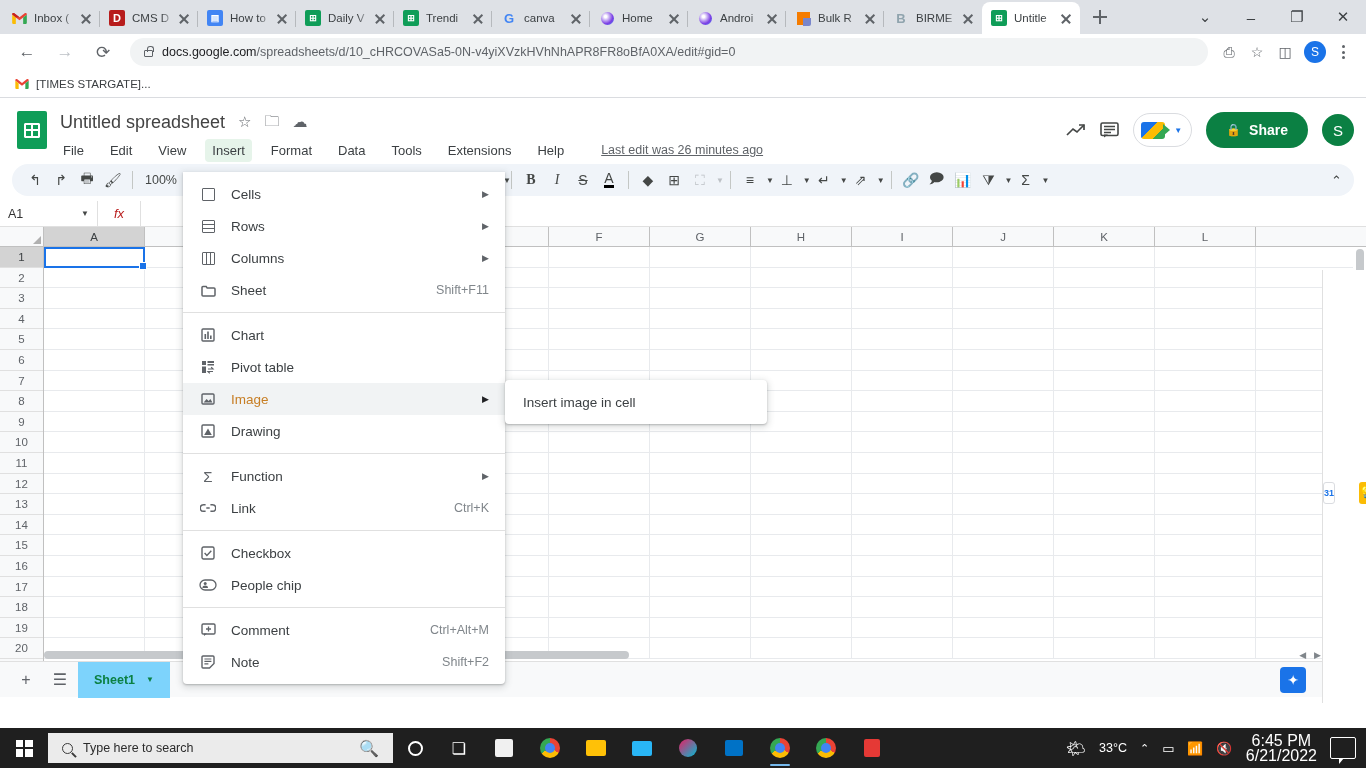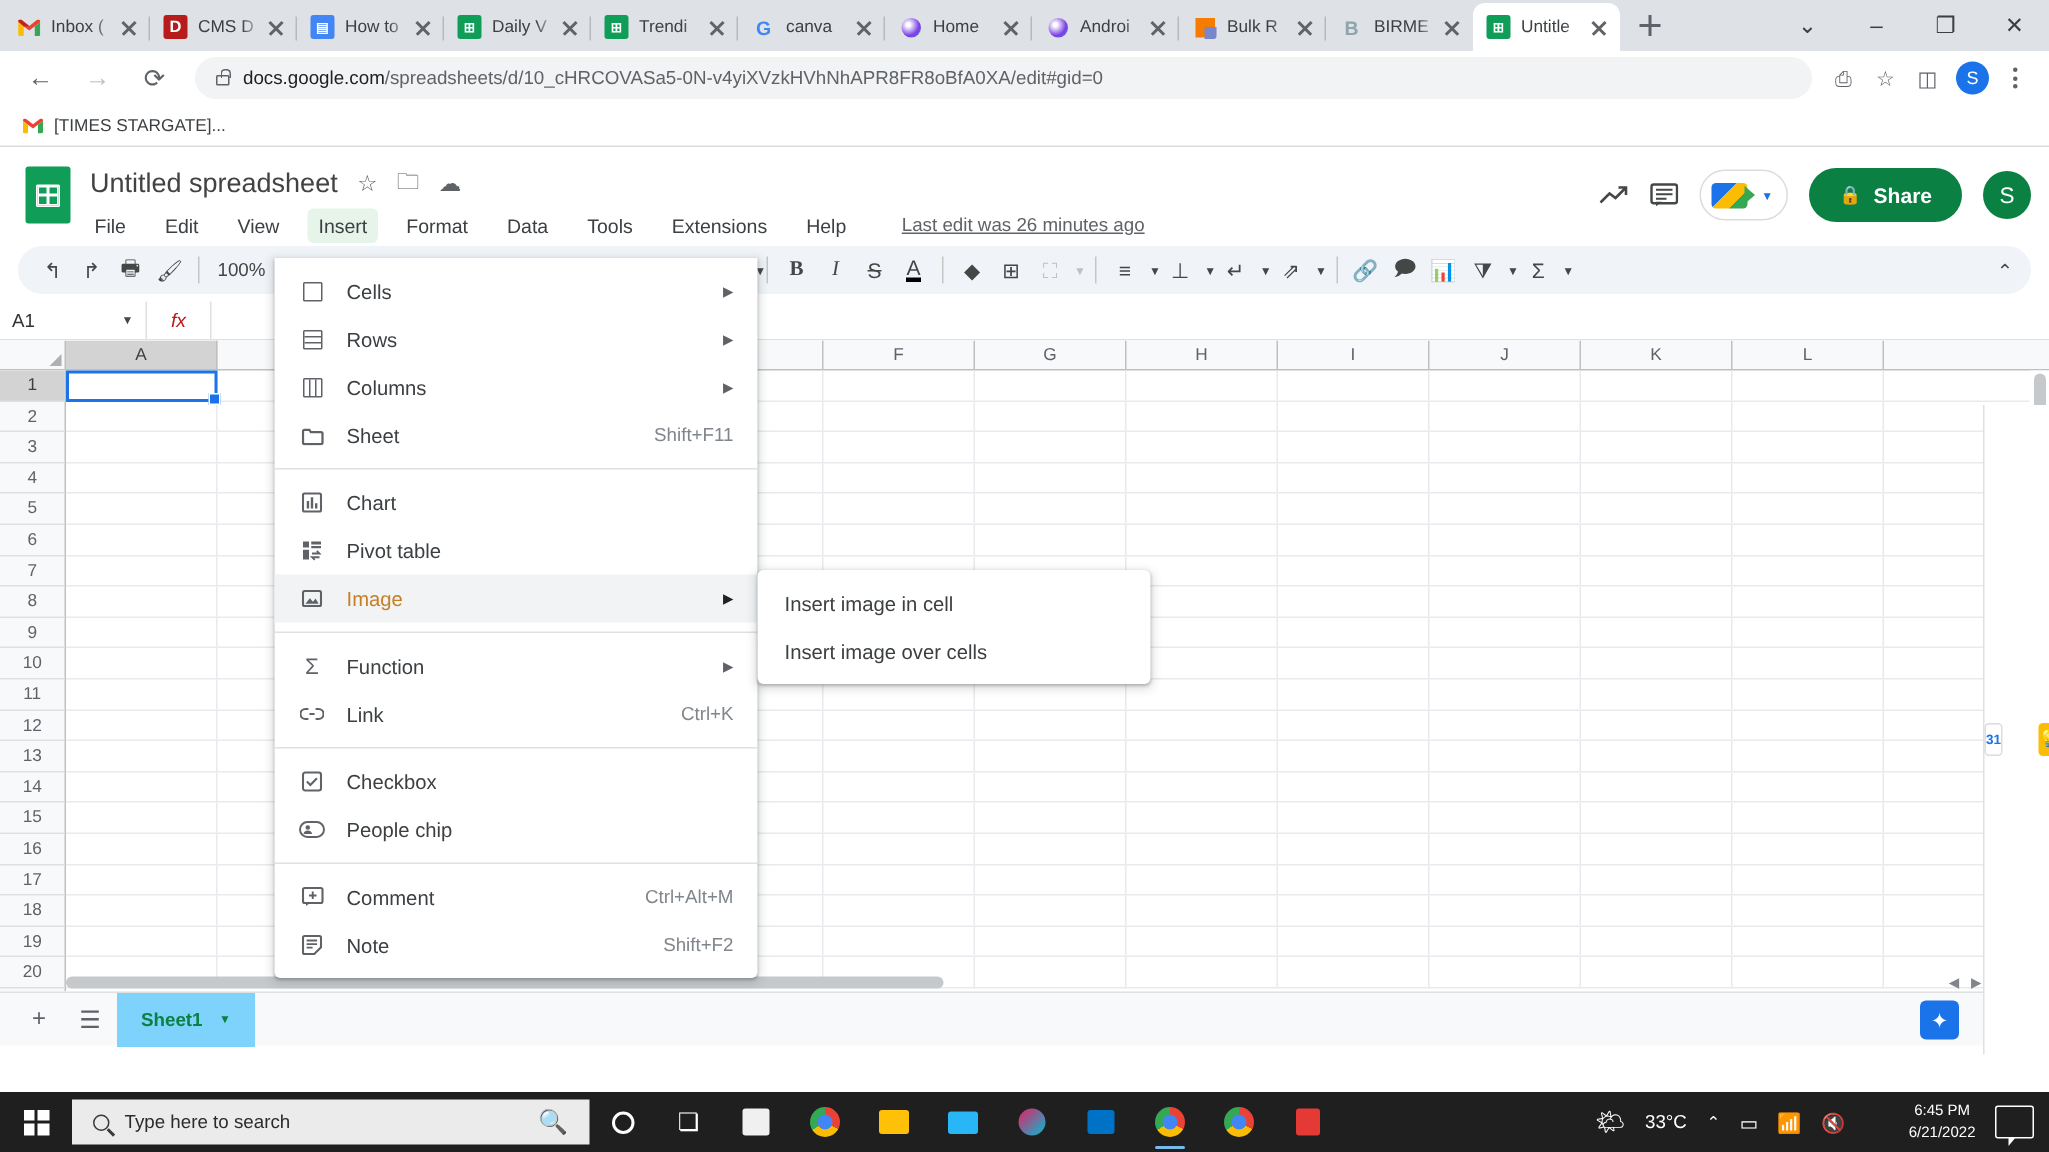--- a/index.html
+++ b/index.html
@@ -332,21 +332,21 @@
     width: 11px; height: 11px; border: 1.6px solid #3a3a3a; border-radius: 50%;
     position: relative; margin-left: 6px;
   }
   .magnify:after { content:""; position:absolute; right:-5px; bottom:-3px; width:6px; height:1.8px;
     background:#3a3a3a; transform: rotate(45deg); }
   .tb-ico { width: 44px; height: 40px; display:flex; align-items:center; justify-content:center; }
   .tb-app { width: 46px; height: 40px; display:flex; align-items:center; justify-content:center; position:relative; }
   .tb-app.running:after { content:""; position:absolute; bottom:2px; left:13px; width:20px; height:2.5px;
     background:#76b9ed; border-radius:2px; }
   .tray { margin-left: auto; display: flex; align-items: center; gap: 13px; padding-right: 10px; color: #fff; }
-  .clock { font-size: 10px; color: #fff; line-height: 15px; text-align: center; margin-left: 29px; }
+  .clock { font-size: 16px; color: #fff; line-height: 15px; text-align: center; }
   .notifbtn { width: 26px; height: 22px; border: 1.6px solid #fff; border-radius: 2px; position: relative; }
   .notifbtn:after { content:""; position:absolute; left: 8px; bottom:-6px; border-style:solid;
     border-width: 6px 5px 0 0; border-color: #fff transparent transparent transparent; }
 </style>
 </head>
 <body>
 
 <div class="tabstrip">
   <div class="tab">
     <span class="favicon">
@@ -1004,20 +1004,29 @@
   <div class="mrow hl">
     <span class="micon">
       <svg width="14" height="14" viewBox="0 0 14 14">
           <rect x="1" y="2" width="12" height="10" rx="1" stroke="#5f6368" stroke-width="1.4" fill="none"></rect>
           <path d="M2.6 10.5l3-3.6 2 2.2 1.8-2.1 2 3.5z" fill="#5f6368"></path>
         </svg>
     </span>
     <span class="mlabel">Image</span>
     <span class="marrow">▶</span>
   </div>
+  <div class="mrow">
+    <span class="micon">
+      <svg width="14" height="14" viewBox="0 0 14 14">
+          <rect x="1" y="1" width="12" height="12" rx="1" stroke="#5f6368" stroke-width="1.4" fill="none"></rect>
+          <path d="M3.2 11 L7 4.6 L10.8 11z" fill="#5f6368"></path>
+        </svg>
+    </span>
+    <span class="mlabel">Drawing</span>
+  </div>
 
   <div class="mdiv"></div>
 
   <div class="mrow">
     <span class="micon" style="font-size:15px;">Σ</span>
     <span class="mlabel">Function</span>
     <span class="marrow">▶</span>
   </div>
   <div class="mrow">
     <span class="micon">
@@ -1071,21 +1080,20 @@
           <path d="M3.4 4h7M3.4 6.4h7M3.4 8.8h4" stroke="#5f6368" stroke-width="1.2"></path>
         </svg>
     </span>
     <span class="mlabel">Note</span>
     <span class="maccel">Shift+F2</span>
   </div>
 </div>
 
 <div class="menu" id="image-submenu">
   <div class="subrow">Insert image in cell</div>
-  <div class="subrow">Insert image over cells</div>
 </div>
 
 <div class="taskbar">
   <div class="startbtn">
     <span class="winlogo">
         <i></i>
         <i></i>
         <i></i>
         <i></i>
       </span>

